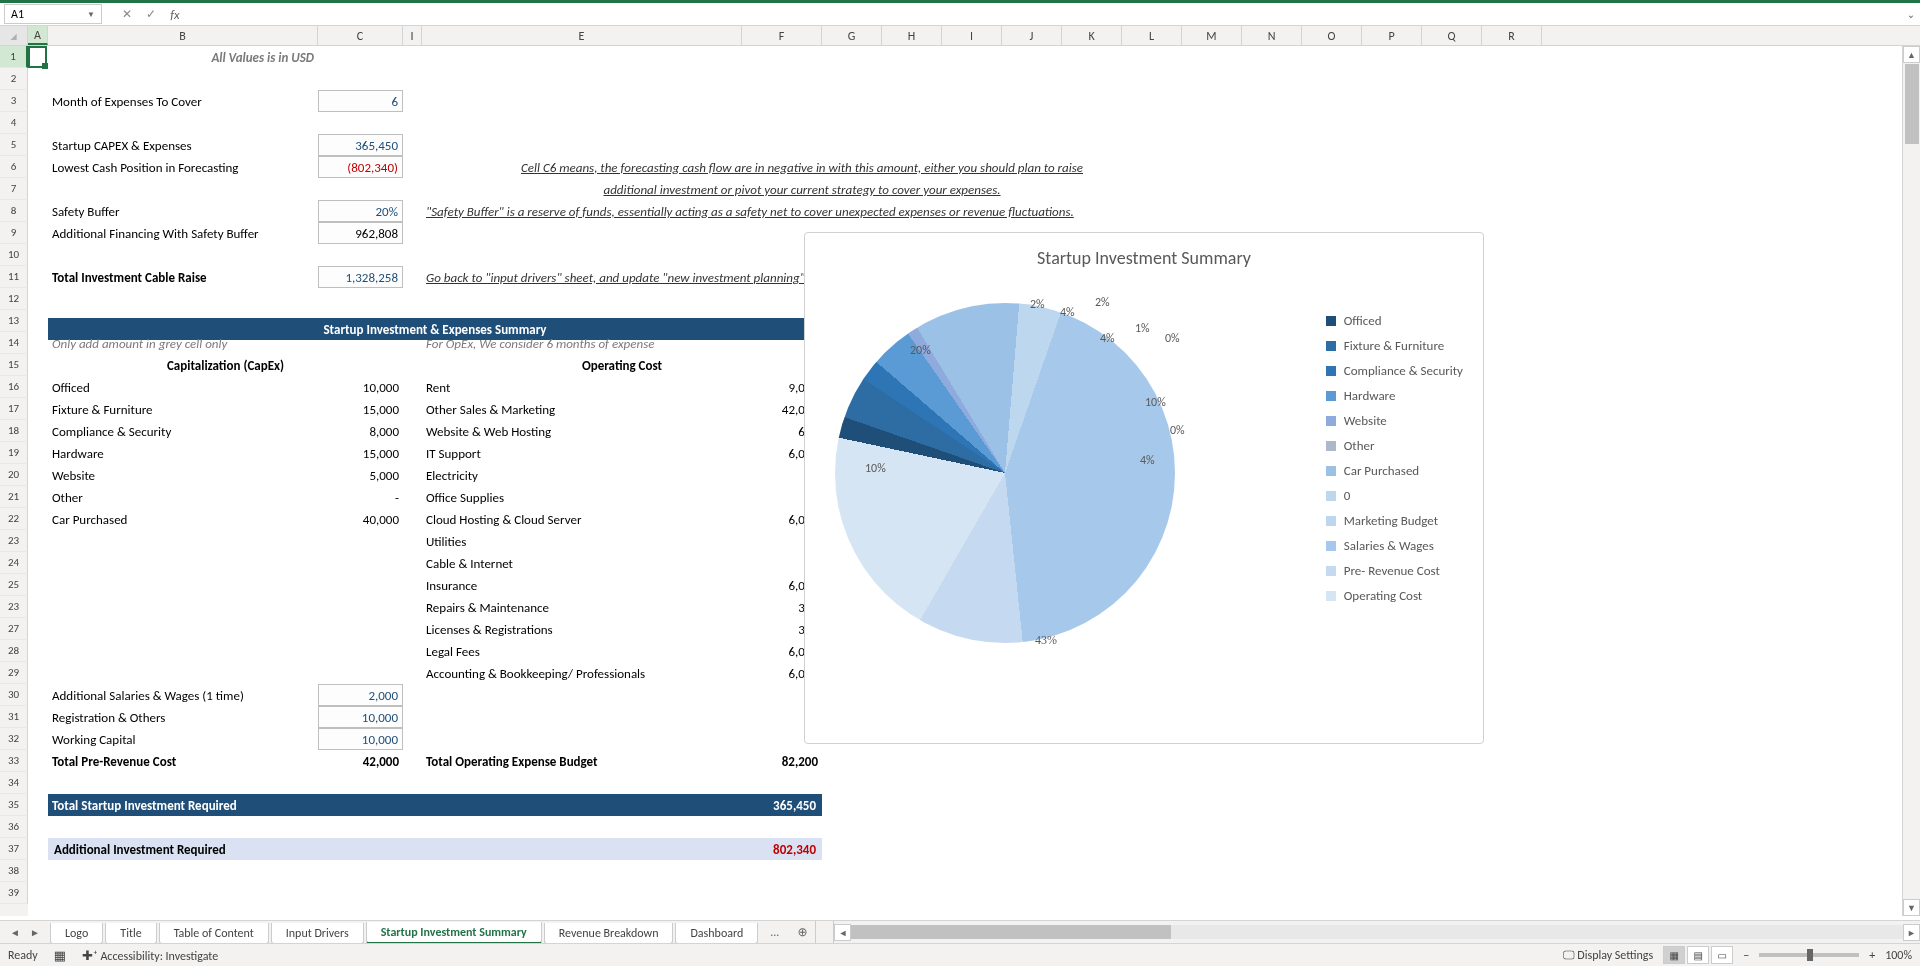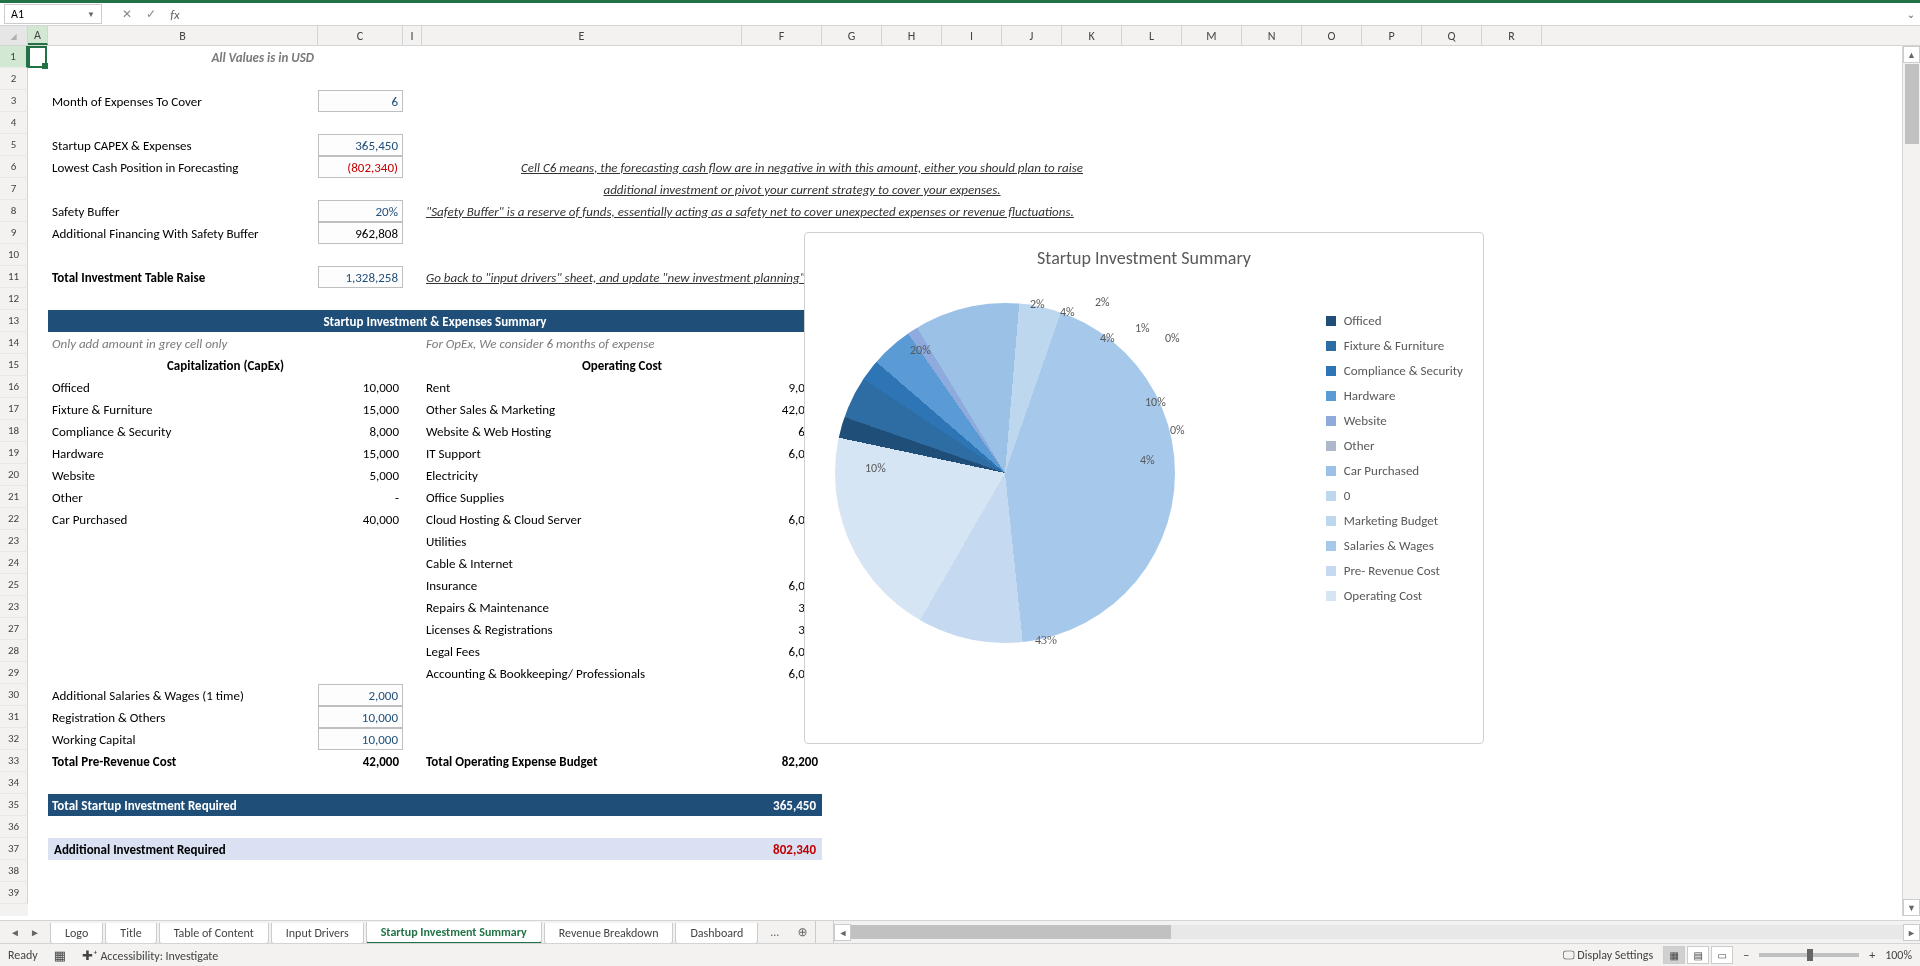--- a/index.html
+++ b/index.html
@@ -35,21 +35,21 @@
 .cGap { width: 19px; }
 .cE { width: 320px; }
 .cF { width: 80px; justify-content: flex-end; text-align: right; }
 .bold { font-weight: bold; }
 .grey-note { color: #7a7a7a; font-style: italic; }
 .blue-val { color: #1f4e79; }
 .red-neg { color: #c00000; }
 .red-bold { color: #c00000; font-weight: bold; }
 .underline-italic { text-decoration: underline; font-style: italic; color: #333; }
 .input-cell { border: 1px solid #bfbfbf; margin: 0; background: #fdfdfd; }
-.hdr-band { background: #1f4e79; color: #fff; font-weight: bold; justify-content: center; }
+.hdr-band { background: #1f4e79; color: #fff; font-weight: bold; justify-content: center; margin-top: 8px; }
 .lt-band { background: #d9e1f2; }
 .sel-cell { border: 2px solid #217346; position: absolute; top:0; left:0; width:19px; height:22px; pointer-events:none;}
 .sel-cell::after{content:""; position:absolute; right:-3px; bottom:-3px; width:6px; height:6px; background:#217346;}
 
 
 .chart-box { position: absolute; left: 804px; top: 232px; width: 680px; height: 512px; border: 1px solid #d0d0d0; background: #fff; border-radius: 4px; }
 .chart-title { text-align: center; font-size: 18px; color: #595959; padding-top: 14px; }
 .pie-wrap { position: absolute; left: 30px; top: 70px; width: 370px; height: 370px; }
 .pie { width: 340px; height: 340px; border-radius: 50%; position: relative; }
 .pie-label { position: absolute; font-size: 12px; color: #595959; }
@@ -209,21 +209,21 @@
         <div class="cell  underline-italic" style="width: 860px;">"Safety Buffer" is a reserve of funds, essentially acting as a safety net to cover unexpected expenses or revenue fluctuations.</div>
       </div>
       <div class="row">
         <div class="cell cA"></div>
         <div class="cell cB">Additional Financing With Safety Buffer</div>
         <div class="cell cC input-cell">962,808</div>
       </div>
       <div class="row"></div>
       <div class="row">
         <div class="cell cA"></div>
-        <div class="cell cB bold">Total Investment Table Raise</div>
+        <div class="cell cB bold">Total Investment Cable Raise</div>
         <div class="cell cC input-cell blue-val">1,328,258</div>
         <div class="cell cGap"></div>
         <div class="cell  underline-italic" style="width: 760px;">Go back to "input drivers" sheet, and update "new investment planning" section accordingly. i.e. row 18</div>
       </div>
       <div class="row"></div>
       <div class="row">
         <div class="cell cA"></div>
         <div class="cell  hdr-band" style="width: 774px; margin-left: 0px;">Startup Investment &amp; Expenses Summary</div>
       </div>
       <div class="row">

